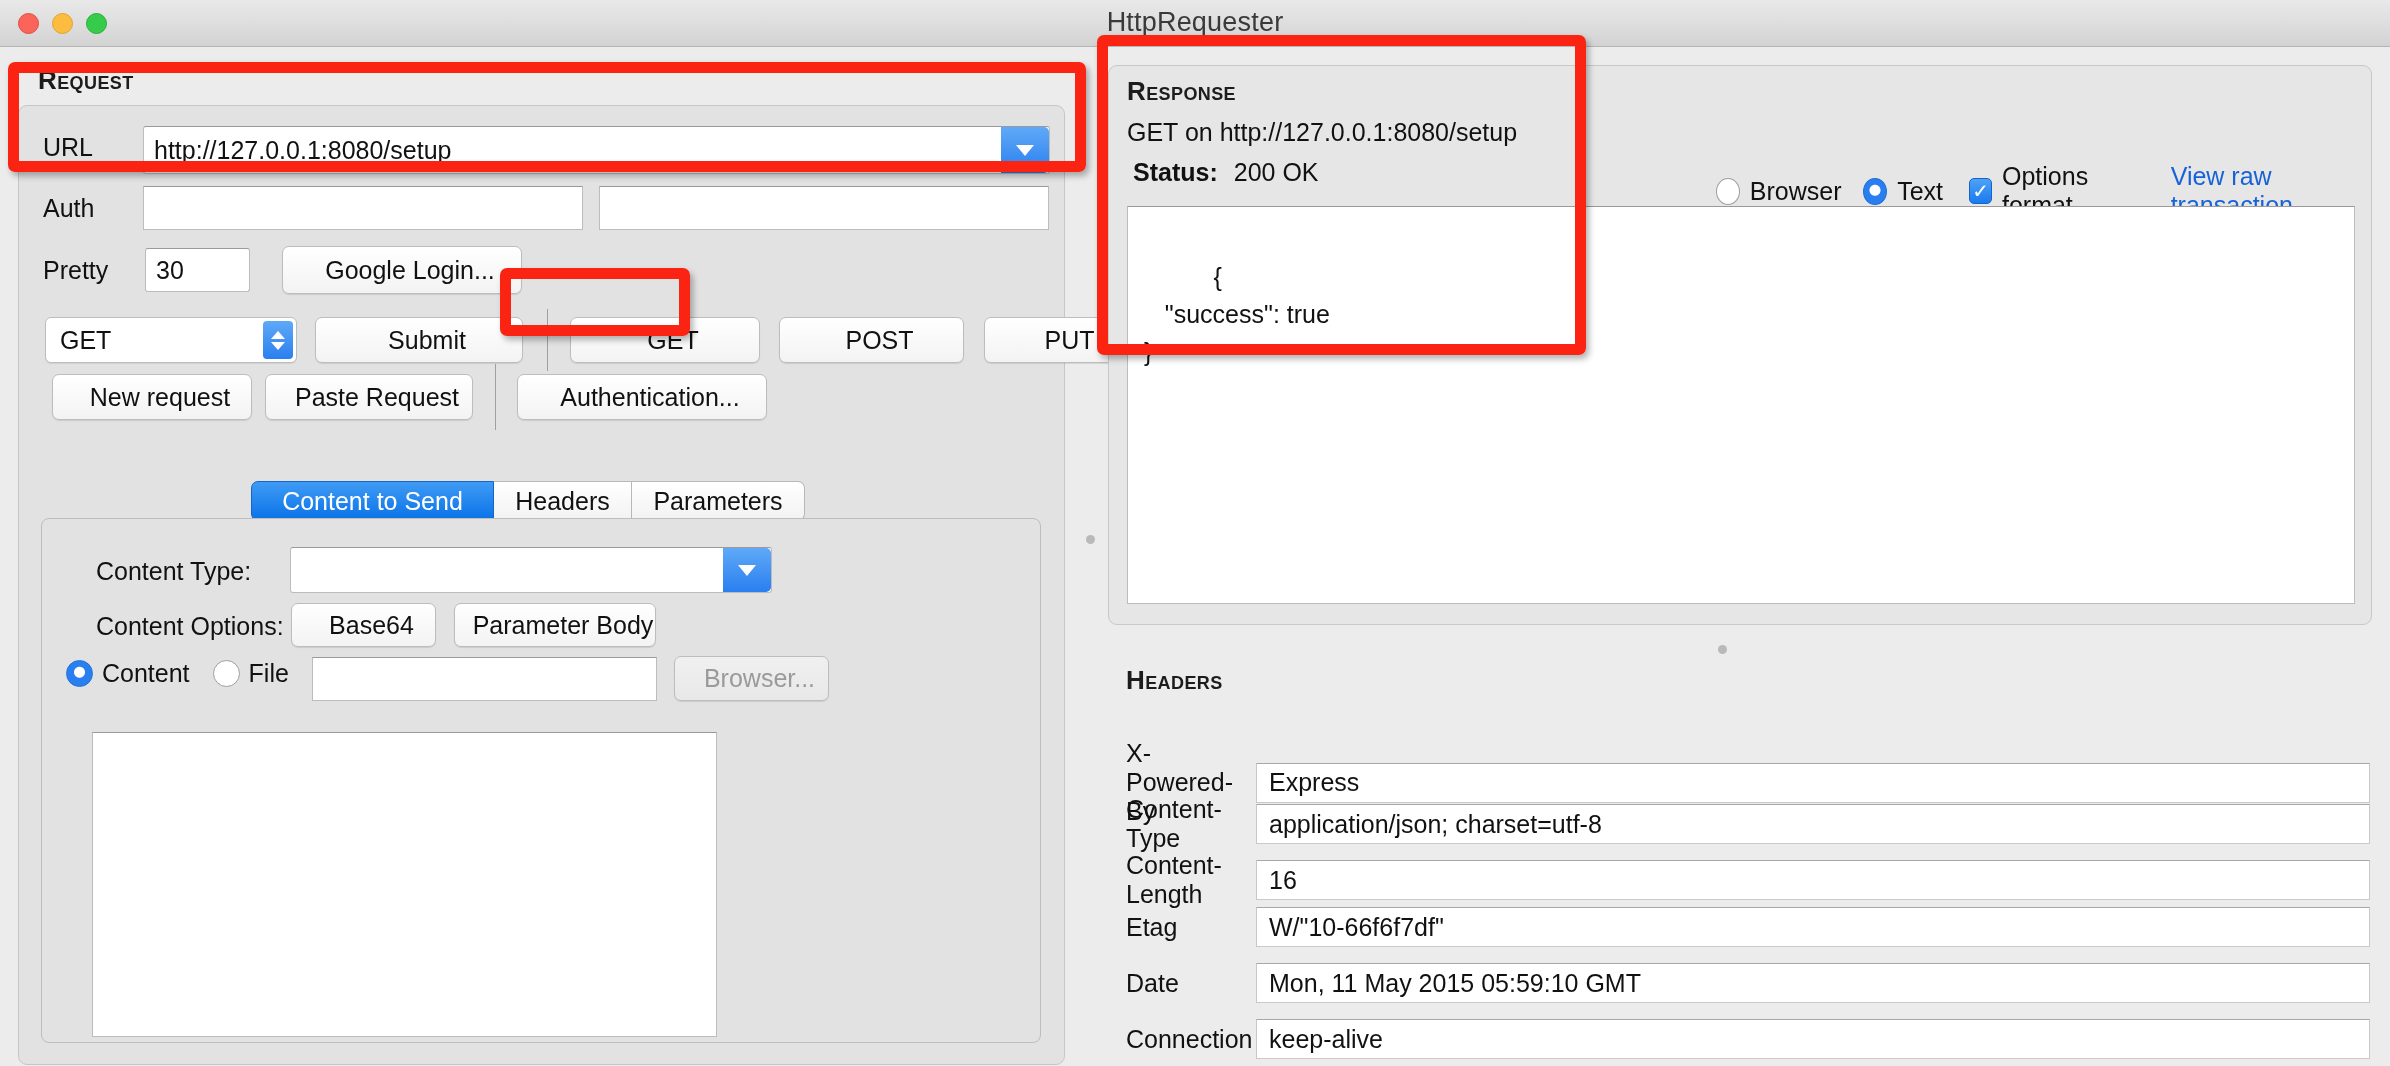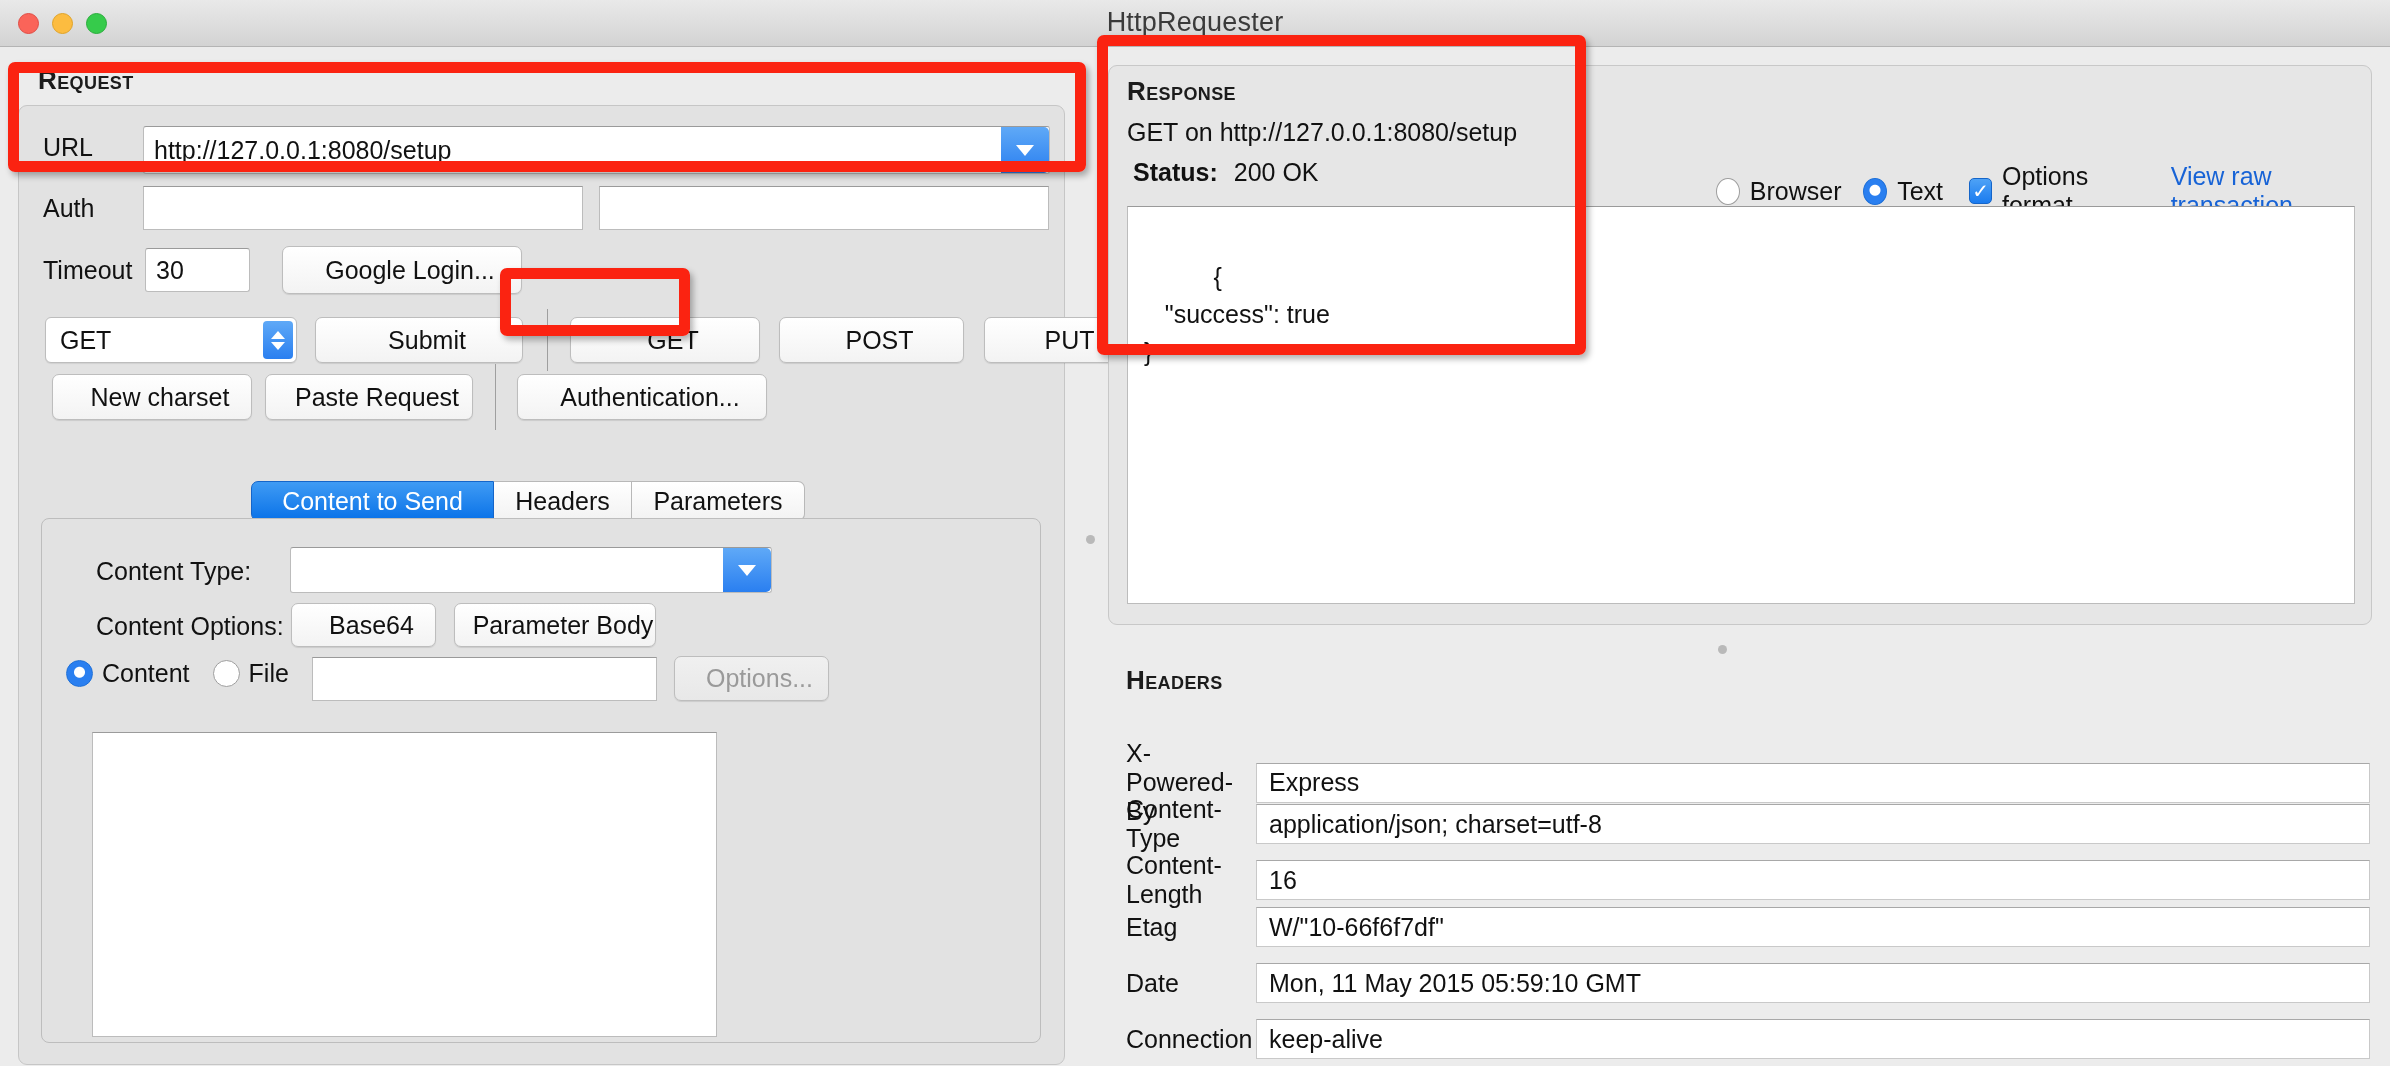--- a/index.html
+++ b/index.html
@@ -194,21 +194,21 @@
           <span class="lbl" style="width:68px;">Auth</span>
         </div>
         <div class="field" style="position:absolute; left:124px; top:80px; width:440px; height:44px;">
           <span></span>
         </div>
         <div class="field" style="position:absolute; left:580px; top:80px; width:450px; height:44px;">
           <span></span>
         </div>
 
         <div class="row" style="left:24px; top:150px;">
-          <span class="lbl">Timeout</span>
+          <span class="lbl">Pretty</span>
         </div>
         <div class="field" style="position:absolute; left:126px; top:142px; width:105px; height:44px; border-radius:3px;">
           <span>30</span>
         </div>
         <div class="btn" style="position:absolute; left:263px; top:140px; width:240px; height:48px;">Google Login...</div>
 
         <div class="stepper-sel" style="position:absolute; left:26px; top:211px; width:252px; height:46px;">
           <span>GET</span>
           <span class="stepbtn">
             <span class="upchev"></span>
@@ -216,21 +216,21 @@
           </span>
         </div>
         <div class="btn" style="position:absolute; left:296px; top:211px; width:208px; height:46px;">Submit</div>
 
         <div class="vdivider" style="left:528px; top:203px; height:62px;"></div>
 
         <div class="btn" style="position:absolute; left:551px; top:211px; width:190px; height:46px;">GET</div>
         <div class="btn" style="position:absolute; left:760px; top:211px; width:185px; height:46px;">POST</div>
         <div class="btn" style="position:absolute; left:965px; top:211px; width:155px; height:46px;">PUT</div>
 
-        <div class="btn" style="position:absolute; left:33px; top:268px; width:200px; height:46px;">New charset</div>
+        <div class="btn" style="position:absolute; left:33px; top:268px; width:200px; height:46px;">New request</div>
         <div class="btn" style="position:absolute; left:246px; top:268px; width:208px; height:46px;">Paste Request</div>
 
         <div class="vdivider" style="left:476px; top:258px; height:66px;"></div>
 
         <div class="btn" style="position:absolute; left:498px; top:268px; width:250px; height:46px;">Authentication...</div>
 
         <div class="tabs" style="left:232px; top:375px;">
           <div class="tab active" style="width:243px;">Content to Send</div>
           <div class="tab" style="width:138px;">Headers</div>
           <div class="tab" style="width:173px;">Parameters</div>
@@ -252,21 +252,21 @@
 
           <div style="position:absolute; left:24px; top:140px; display:flex; align-items:center; gap:9px;">
             <span class="radio on"></span>
             <span class="lbl">Content</span>
             <span class="radio" style="margin-left:14px;"></span>
             <span class="lbl">File</span>
           </div>
           <div class="field" style="position:absolute; left:270px; top:138px; width:345px; height:44px;">
             <span></span>
           </div>
-          <div class="btn disabled" style="position:absolute; left:632px; top:137px; width:155px; height:45px;">Options...</div>
+          <div class="btn disabled" style="position:absolute; left:632px; top:137px; width:155px; height:45px;">Browser...</div>
 
           <div class="big-textarea" style="left:50px; top:213px; width:625px; height:305px;">
             <span style="display:block;padding:10px;font-size:25px;color:#111;"></span>
           </div>
         </div>
       </div>
     </div>
 
     <div class="split-handle" style="left:1086px; top:488px;"></div>
 

